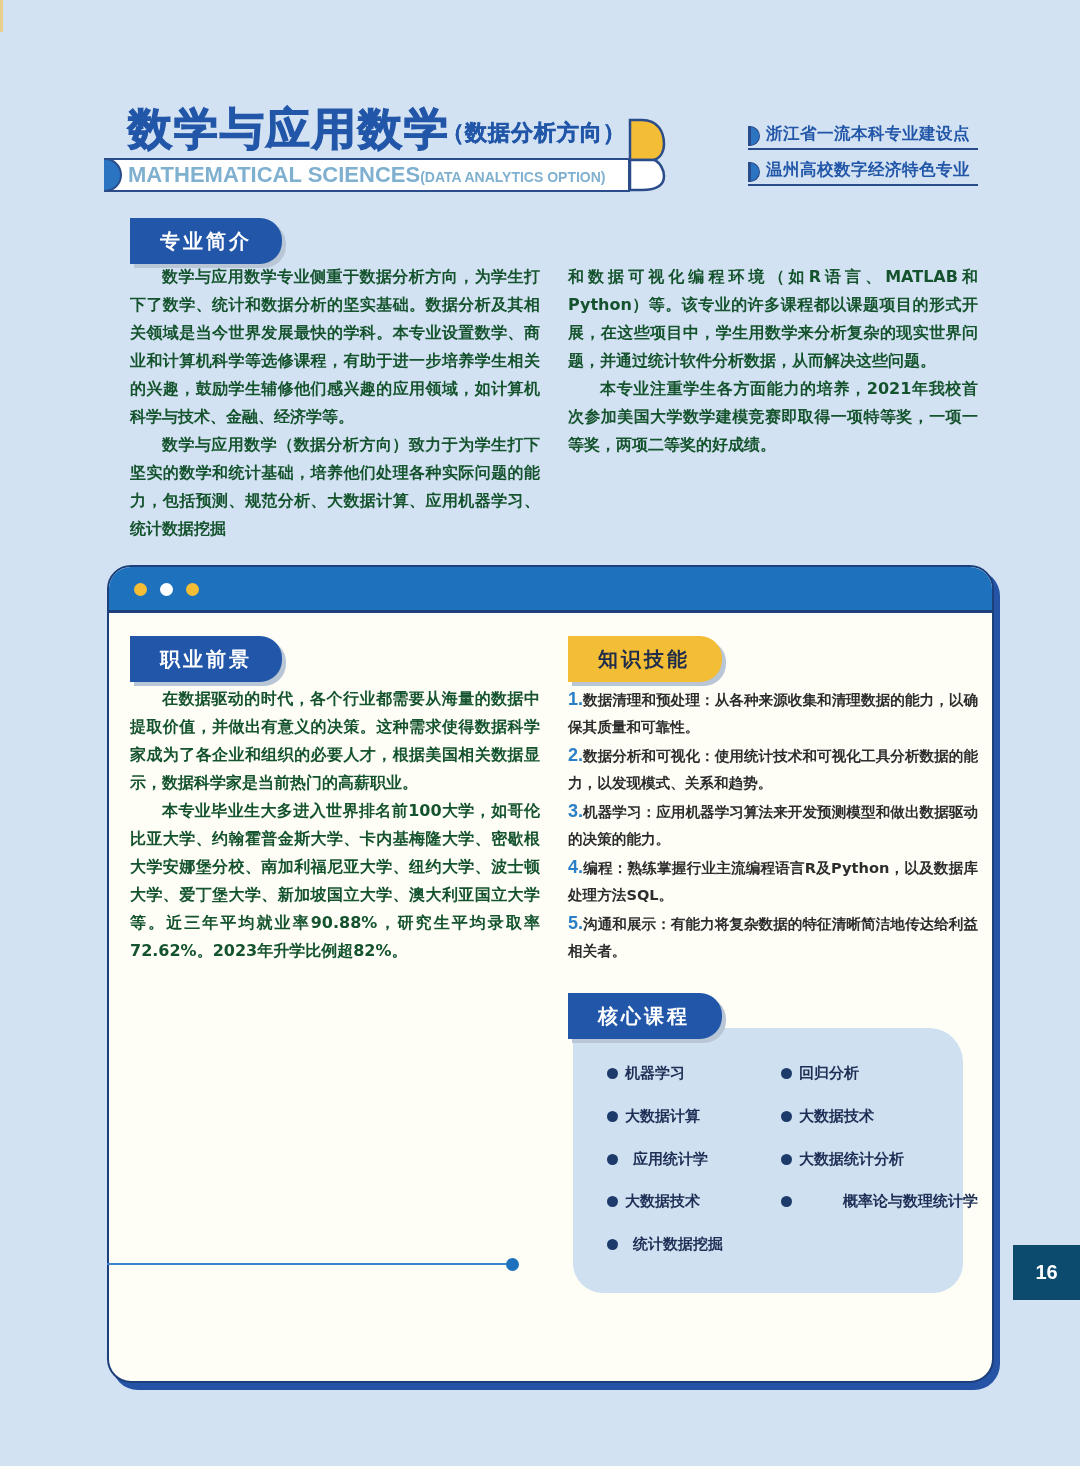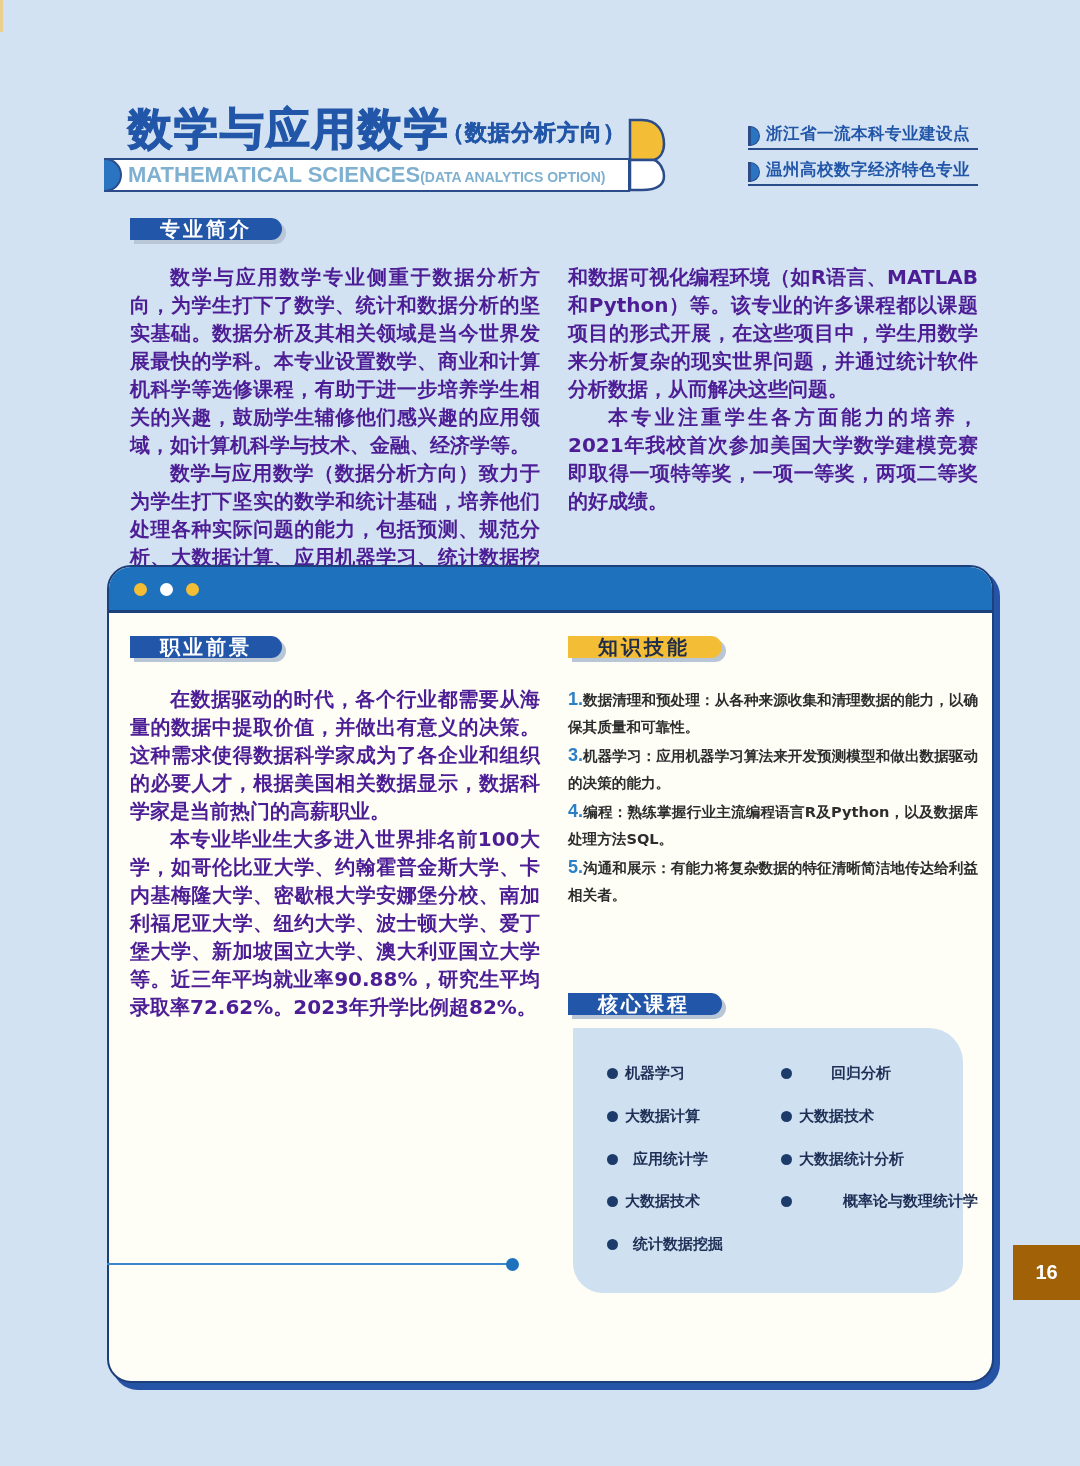--- a/index.html
+++ b/index.html
@@ -69,35 +69,35 @@
     border-left: 3px solid #2a4c8a;
   }
   .honor .txt {
     position: absolute; left: 18px; top: 1px;
     font-size: 16.5px; font-weight: 700; color: #2256a8;
     letter-spacing: 0.5px; white-space: nowrap;
   }
 
   
   .pill {
-    position: absolute; height: 22px;
+    position: absolute; height: 46px;
     border-radius: 0 22px 22px 0;
     display: flex; align-items: center;
     padding-left: 30px;
     font-size: 20px; font-weight: 900; letter-spacing: 3px;
     box-shadow: 4px 4px 0 #b9c6d6;
   }
   .pill.blue { background: #2256a8; color: #ffffff; }
   .pill.yellow { background: #f3bd35; color: #1f2d4a; }
 
   
   .para {
     position: absolute;
-    font-size: 20px; line-height: 28px; font-weight: 600;
-    color: #4c1d95; text-align: justify;
+    font-size: 16px; line-height: 28px; font-weight: 600;
+    color: #14532d; text-align: justify;
     text-justify: inter-ideograph;
   }
   .para p { text-indent: 2em; }
   .para p.noindent { text-indent: 0; }
 
   
   .window-shadow {
     position: absolute; left: 112px; top: 570px;
     width: 888px; height: 820px;
     background: #2553a6;
@@ -157,21 +157,21 @@
   .timeline-dot {
     position: absolute; left: 506px; top: 1258px;
     width: 13px; height: 13px; border-radius: 50%;
     background: #1e72bd;
   }
 
   
   .page-num {
     position: absolute; left: 1013px; top: 1245px;
     width: 67px; height: 55px;
-    background: #a16207; color: #ffffff;
+    background: #0c4a6e; color: #ffffff;
     font-family: "Liberation Sans", sans-serif;
     font-size: 20px; font-weight: 700;
     display: flex; align-items: center; justify-content: center;
   }
   .edge-strip {
     position: absolute; left: 0; top: 0; width: 3px; height: 32px;
     background: #e8cf8e;
   }
 </style>
 </head>
@@ -224,33 +224,34 @@
 
 <div class="pill blue" style="left:130px; top:636px; width:152px;">职业前景</div>
 <div class="para" style="left:130px; top:685px; width:410px;">
   <p>在数据驱动的时代，各个行业都需要从海量的数据中提取价值，并做出有意义的决策。这种需求使得数据科学家成为了各企业和组织的必要人才，根据美国相关数据显示，数据科学家是当前热门的高薪职业。</p>
   <p>本专业毕业生大多进入世界排名前100大学，如哥伦比亚大学、约翰霍普金斯大学、卡内基梅隆大学、密歇根大学安娜堡分校、南加利福尼亚大学、纽约大学、波士顿大学、爱丁堡大学、新加坡国立大学、澳大利亚国立大学等。近三年平均就业率90.88%，研究生平均录取率72.62%。2023年升学比例超82%。</p>
 </div>
 
 <div class="pill yellow" style="left:568px; top:636px; width:154px;">知识技能</div>
 <div class="skills">
   <div class="skill"><span class="num">1.</span><span>数据清理和预处理：从各种来源收集和清理数据的能力，以确保其质量和可靠性。</span></div>
+  <div class="skill"><span class="num">2.</span><span>数据分析和可视化：使用统计技术和可视化工具分析数据的能力，以发现模式、关系和趋势。</span></div>
   <div class="skill"><span class="num">3.</span><span>机器学习：应用机器学习算法来开发预测模型和做出数据驱动的决策的能力。</span></div>
   <div class="skill"><span class="num">4.</span><span>编程：熟练掌握行业主流编程语言R及Python，以及数据库处理方法SQL。</span></div>
   <div class="skill"><span class="num">5.</span><span>沟通和展示：有能力将复杂数据的特征清晰简洁地传达给利益相关者。</span></div>
 </div>
 
 <div class="courses"></div>
 <div class="pill blue" style="left:568px; top:993px; width:154px;">核心课程</div>
 
 <div class="course" style="left:607px; top:1064px;">
     <span class="bullet"></span>
     <span>机器学习</span>
   </div>
-<div class="course" style="left:781px; top:1064px;gap:32px;">
+<div class="course" style="left:781px; top:1064px;">
     <span class="bullet"></span>
     <span>回归分析</span>
   </div>
 <div class="course" style="left:607px; top:1107px;justify-content:center;">
     <span class="bullet"></span>
     <span>大数据计算</span>
   </div>
 <div class="course" style="left:781px; top:1107px;">
     <span class="bullet"></span>
     <span>大数据技术</span>

